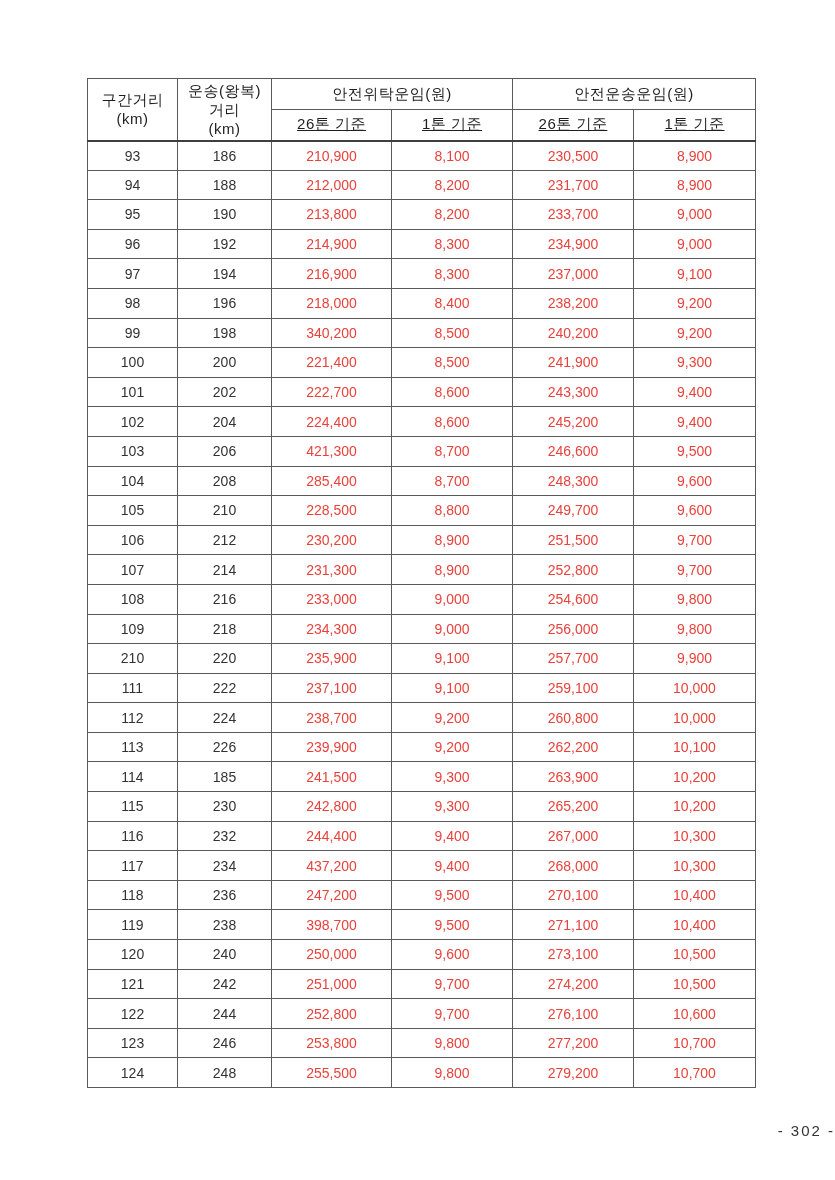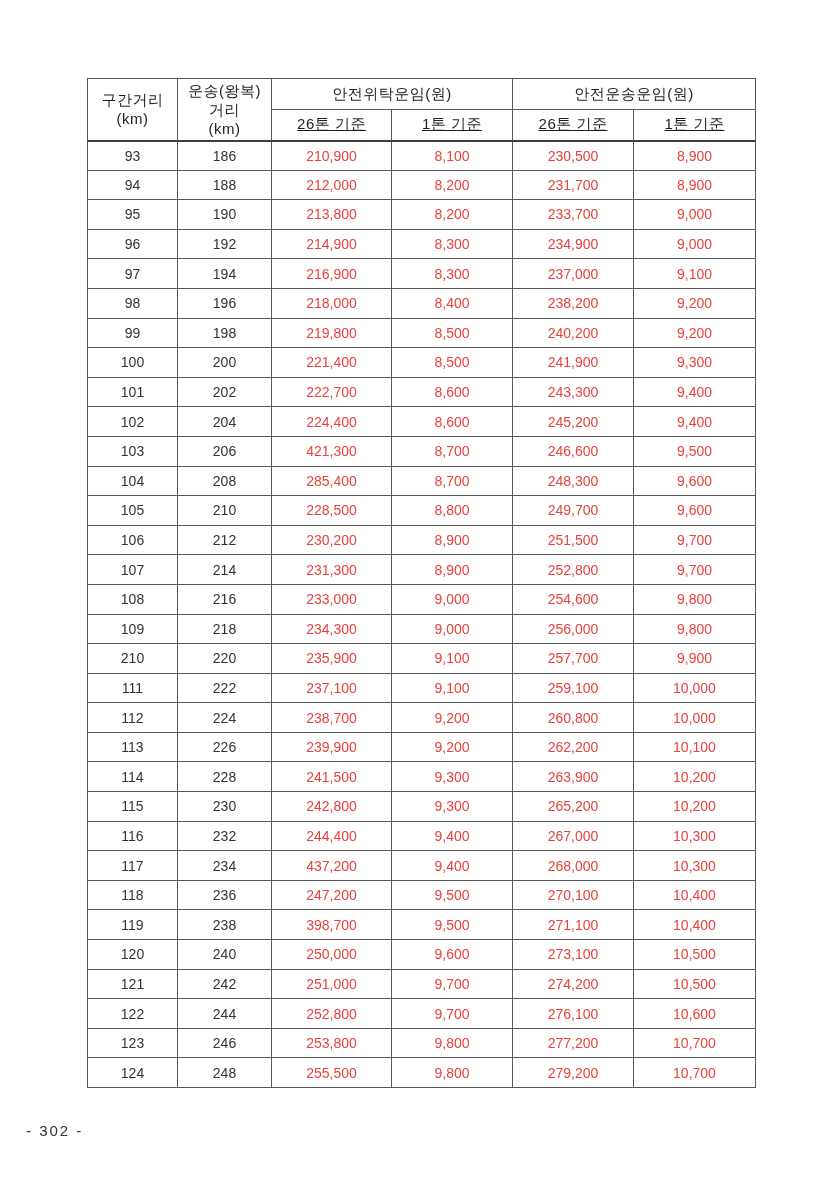--- a/index.html
+++ b/index.html
@@ -42,21 +42,21 @@
   .rate-table thead th .hline { display: block; line-height: 19px; }
   .rate-table tbody td {
     height: 29.6px;
     font-size: 14px;
     color: #333333;
   }
   .rate-table tbody td.fare { color: var(--fare-red, #e8423c); }
   .page-footer {
     position: absolute;
     left: 0; top: 1122px; width: 835px;
-    text-align: left;
+    text-align: right;
     font-size: 15px;
     letter-spacing: 2px;
     color: #333333;
     padding-left: 26px;
   }
 </style>
 </head>
 <body>
 
 <div class="page">
@@ -136,21 +136,21 @@
           <td>98</td>
           <td>196</td>
           <td class="fare">218,000</td>
           <td class="fare">8,400</td>
           <td class="fare">238,200</td>
           <td class="fare">9,200</td>
         </tr>
         <tr>
           <td>99</td>
           <td>198</td>
-          <td class="fare">219,800</td>
+          <td class="fare">340,200</td>
           <td class="fare">8,500</td>
           <td class="fare">240,200</td>
           <td class="fare">9,200</td>
         </tr>
         <tr>
           <td>100</td>
           <td>200</td>
           <td class="fare">221,400</td>
           <td class="fare">8,500</td>
           <td class="fare">241,900</td>
@@ -255,21 +255,21 @@
         <tr>
           <td>113</td>
           <td>226</td>
           <td class="fare">239,900</td>
           <td class="fare">9,200</td>
           <td class="fare">262,200</td>
           <td class="fare">10,100</td>
         </tr>
         <tr>
           <td>114</td>
-          <td>228</td>
+          <td>185</td>
           <td class="fare">241,500</td>
           <td class="fare">9,300</td>
           <td class="fare">263,900</td>
           <td class="fare">10,200</td>
         </tr>
         <tr>
           <td>115</td>
           <td>230</td>
           <td class="fare">242,800</td>
           <td class="fare">9,300</td>

